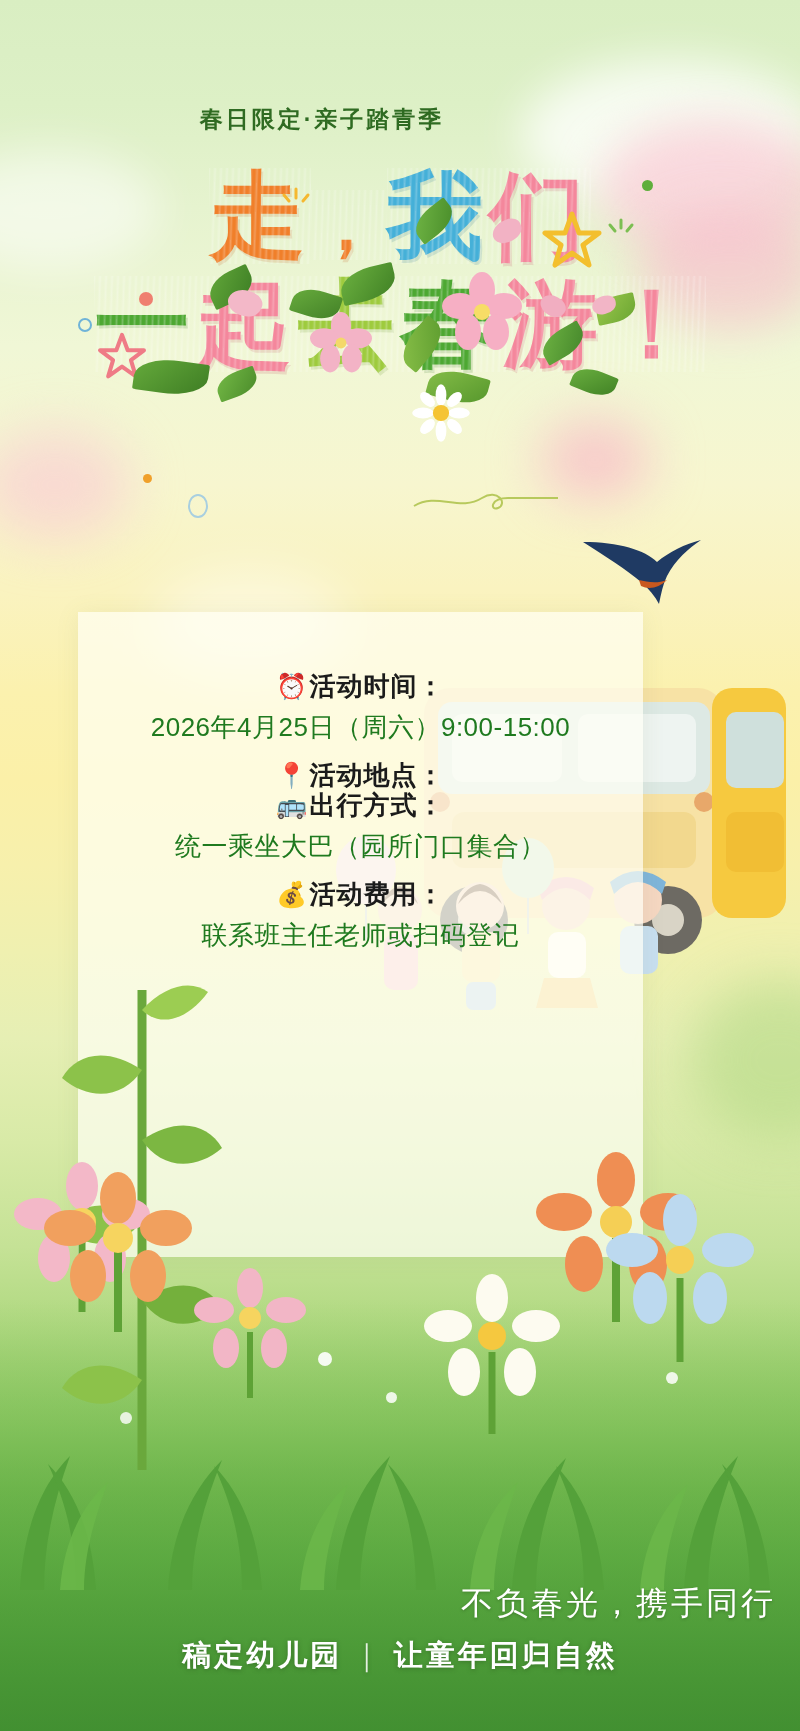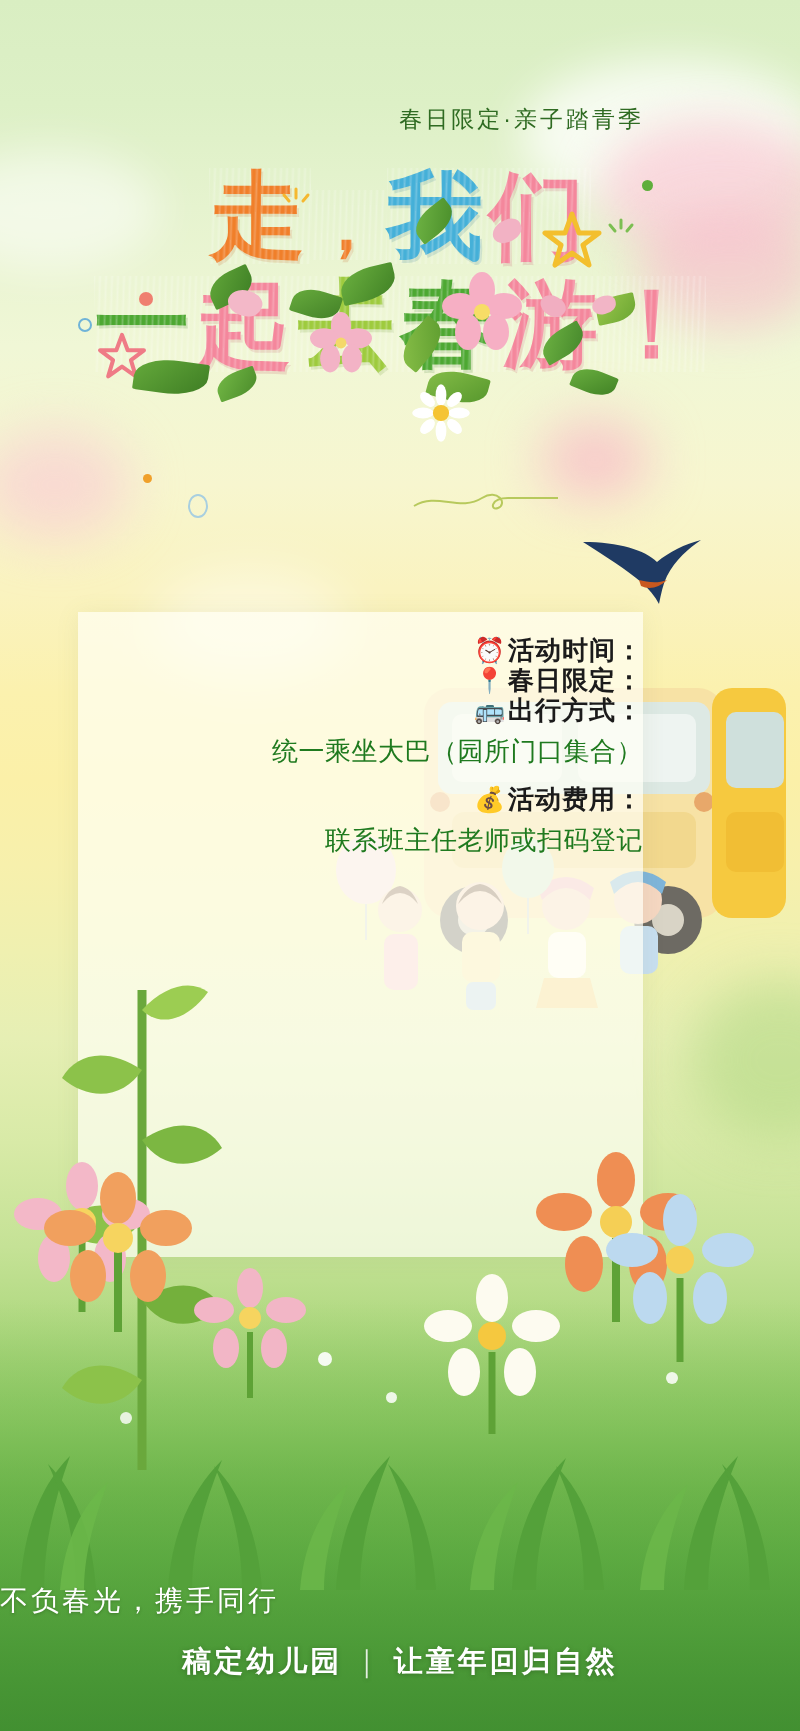--- a/index.html
+++ b/index.html
@@ -33,22 +33,22 @@
         #53a039 97%,
         #4c9935 100%);
   }
 
   
   .blob{position:absolute;border-radius:50%;filter:blur(26px);pointer-events:none;}
   .cloud{position:absolute;border-radius:50%;filter:blur(22px);pointer-events:none;}
 
   
   .eyebrow{
-    position:absolute;top:104px;left:0;width:644px;text-align:right;
-    font-size:23px;letter-spacing:3px;color:#2f6b22;font-weight:400;
+    position:absolute;top:104px;left:0;width:644px;text-align:center;
+    font-size:23px;letter-spacing:3px;color:#2f6b22;font-weight:700;
   }
 
   
   .title-wrap{position:absolute;top:168px;left:0;width:800px;text-align:center;}
   .title-line{
     white-space:nowrap;font-weight:800;line-height:1.0;
     font-family:"DejaVu Sans","Liberation Sans",sans-serif;
   }
   .tl1{font-size:96px;letter-spacing:6px;}
   .tl2{font-size:96px;letter-spacing:6px;margin-top:12px;}
@@ -76,42 +76,41 @@
     font-size:32px;font-weight:800;color:#2e8b2b;letter-spacing:1px;
     text-shadow:0 1px 0 rgba(255,255,255,.8);
   }
 
   
   .card{
     position:absolute;left:78px;top:612px;width:565px;height:645px;
     background:rgba(255,255,245,.70);
     box-shadow:0 2px 22px rgba(120,140,80,.10);
   }
-  .card-inner{position:relative;z-index:4;padding-top:24px;text-align:right;}
+  .card-inner{position:relative;z-index:4;padding-top:24px;text-align:center;margin-top:36px;}
   .row-label{
     font-size:26px;font-weight:800;color:#1b1b1b;letter-spacing:1px;
     line-height:1.15;margin:0;white-space:nowrap;
   }
   .row-label .emo{font-weight:400;font-size:25px;margin-right:1px;}
   .row-value{
     font-size:26px;color:#1f7a1f;letter-spacing:.5px;
     margin:10px 0 18px 0;line-height:1.2;white-space:nowrap;
   }
 
   
   .foot1{
-    position:absolute;top:1582px;left:0;width:776px;text-align:left;
-    font-size:28px;color:#ffffff;letter-spacing:3px;
+    position:absolute;top:1582px;left:0;width:776px;text-align:right;
+    font-size:32px;color:#ffffff;letter-spacing:3px;
     text-shadow:0 1px 3px rgba(40,80,25,.45);
   }
   .foot2{
     position:absolute;top:1636px;left:0;width:800px;text-align:center;
     font-size:29px;font-weight:700;color:#ffffff;letter-spacing:3px;
     text-shadow:0 1px 4px rgba(40,80,25,.5);
-    margin-top:6px;
   }
   .foot2 .sep{font-weight:300;opacity:.85;padding:0 10px;}
 
   
   .leaf{position:absolute;border-radius:60% 5% 60% 5%;}
   .petal{position:absolute;border-radius:60% 40% 55% 45%;}
   .star{position:absolute;}
   .grass-top{
     position:absolute;left:0;bottom:0;width:800px;height:430px;
     background:linear-gradient(180deg,rgba(120,190,90,0) 0%,rgba(105,180,75,.35) 28%,rgba(80,160,60,.55) 60%,rgba(62,140,48,.72) 100%);
@@ -270,23 +269,24 @@
     <ellipse cx="198" cy="20" rx="26" ry="30" fill="#d4e8cf"></ellipse>
     <path d="M198 50 L198 86" stroke="#cfd8d2" stroke-width="2"></path>
   </svg>
 
   <div class="card">
     <div class="card-inner">
 
       <p class="row-label">
         <span class="emo">⏰</span><span>活动时间：</span>
       </p>
+      <p class="row-value">2026年4月25日（周六）9:00-15:00</p>
 
       <p class="row-label">
-        <span class="emo">📍</span><span>春日限定：</span>
+        <span class="emo">📍</span><span>活动地点：</span>
       </p>
 
       <p class="row-label">
         <span class="emo">🚌</span><span>出行方式：</span>
       </p>
       <p class="row-value">统一乘坐大巴（园所门口集合）</p>
 
       <p class="row-label">
         <span class="emo">💰</span><span>活动费用：</span>
       </p>

